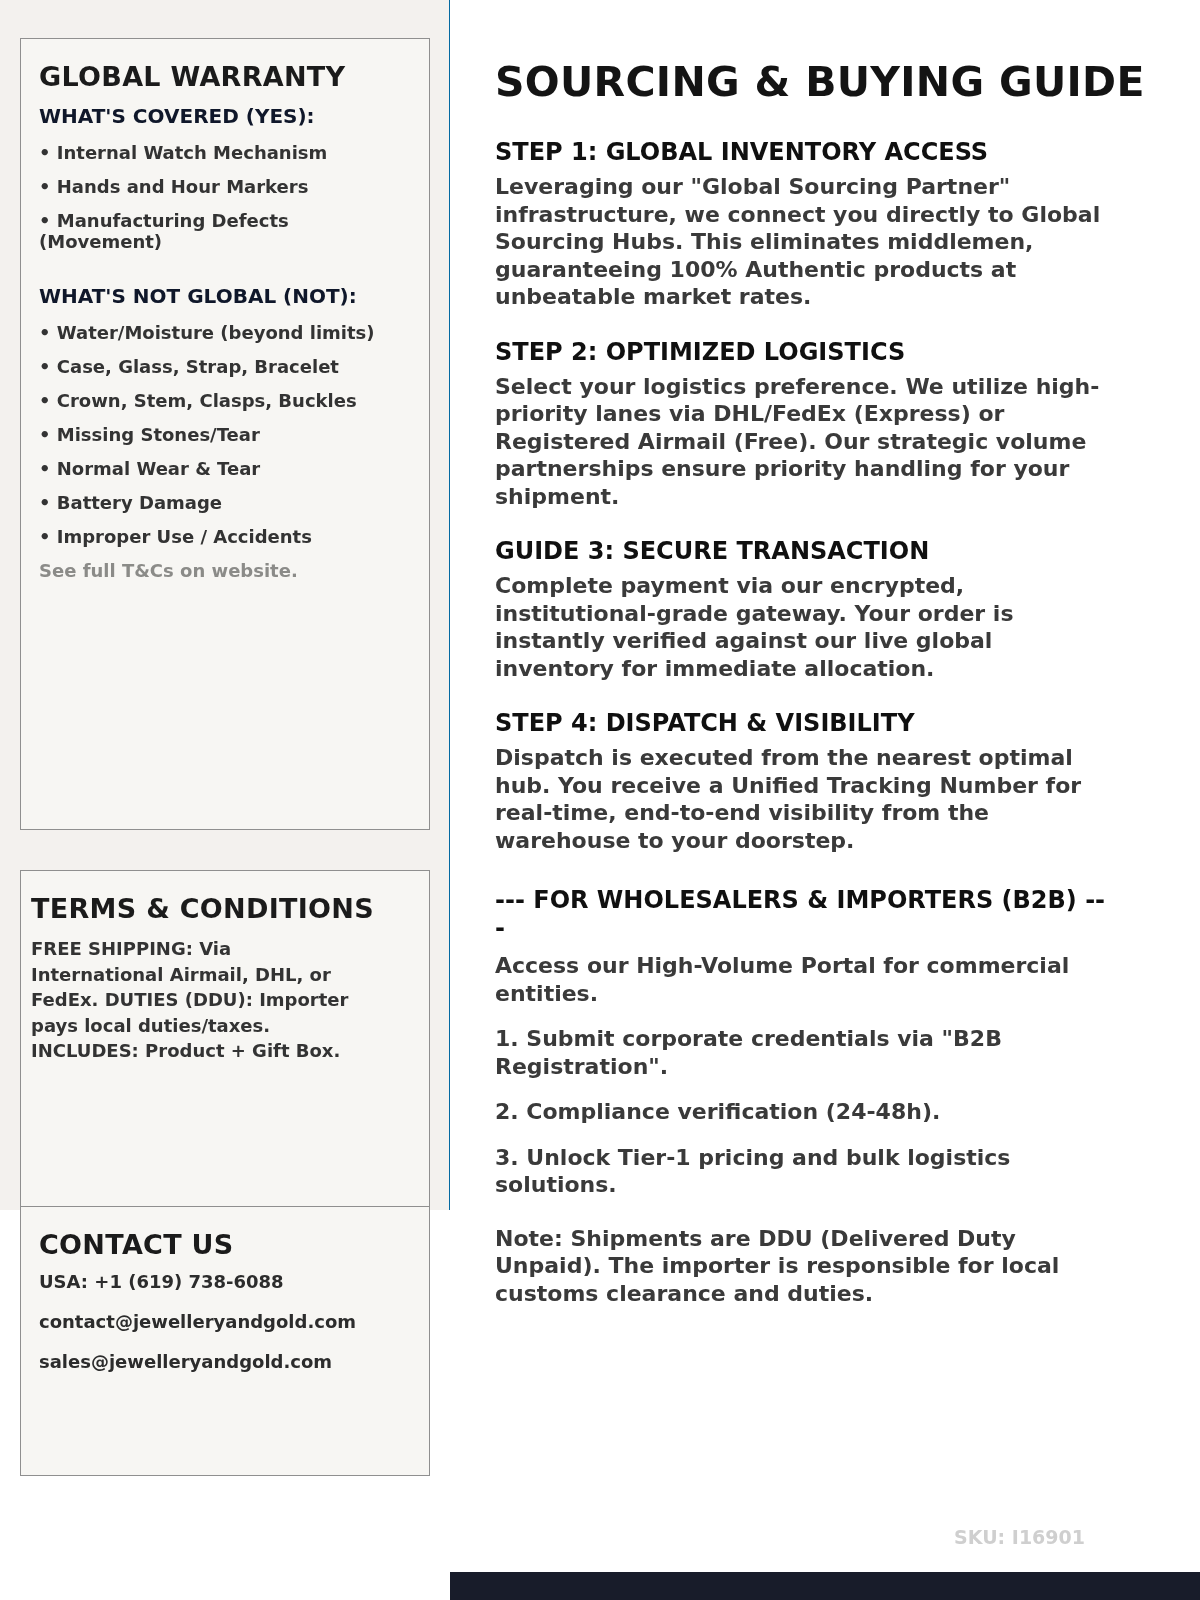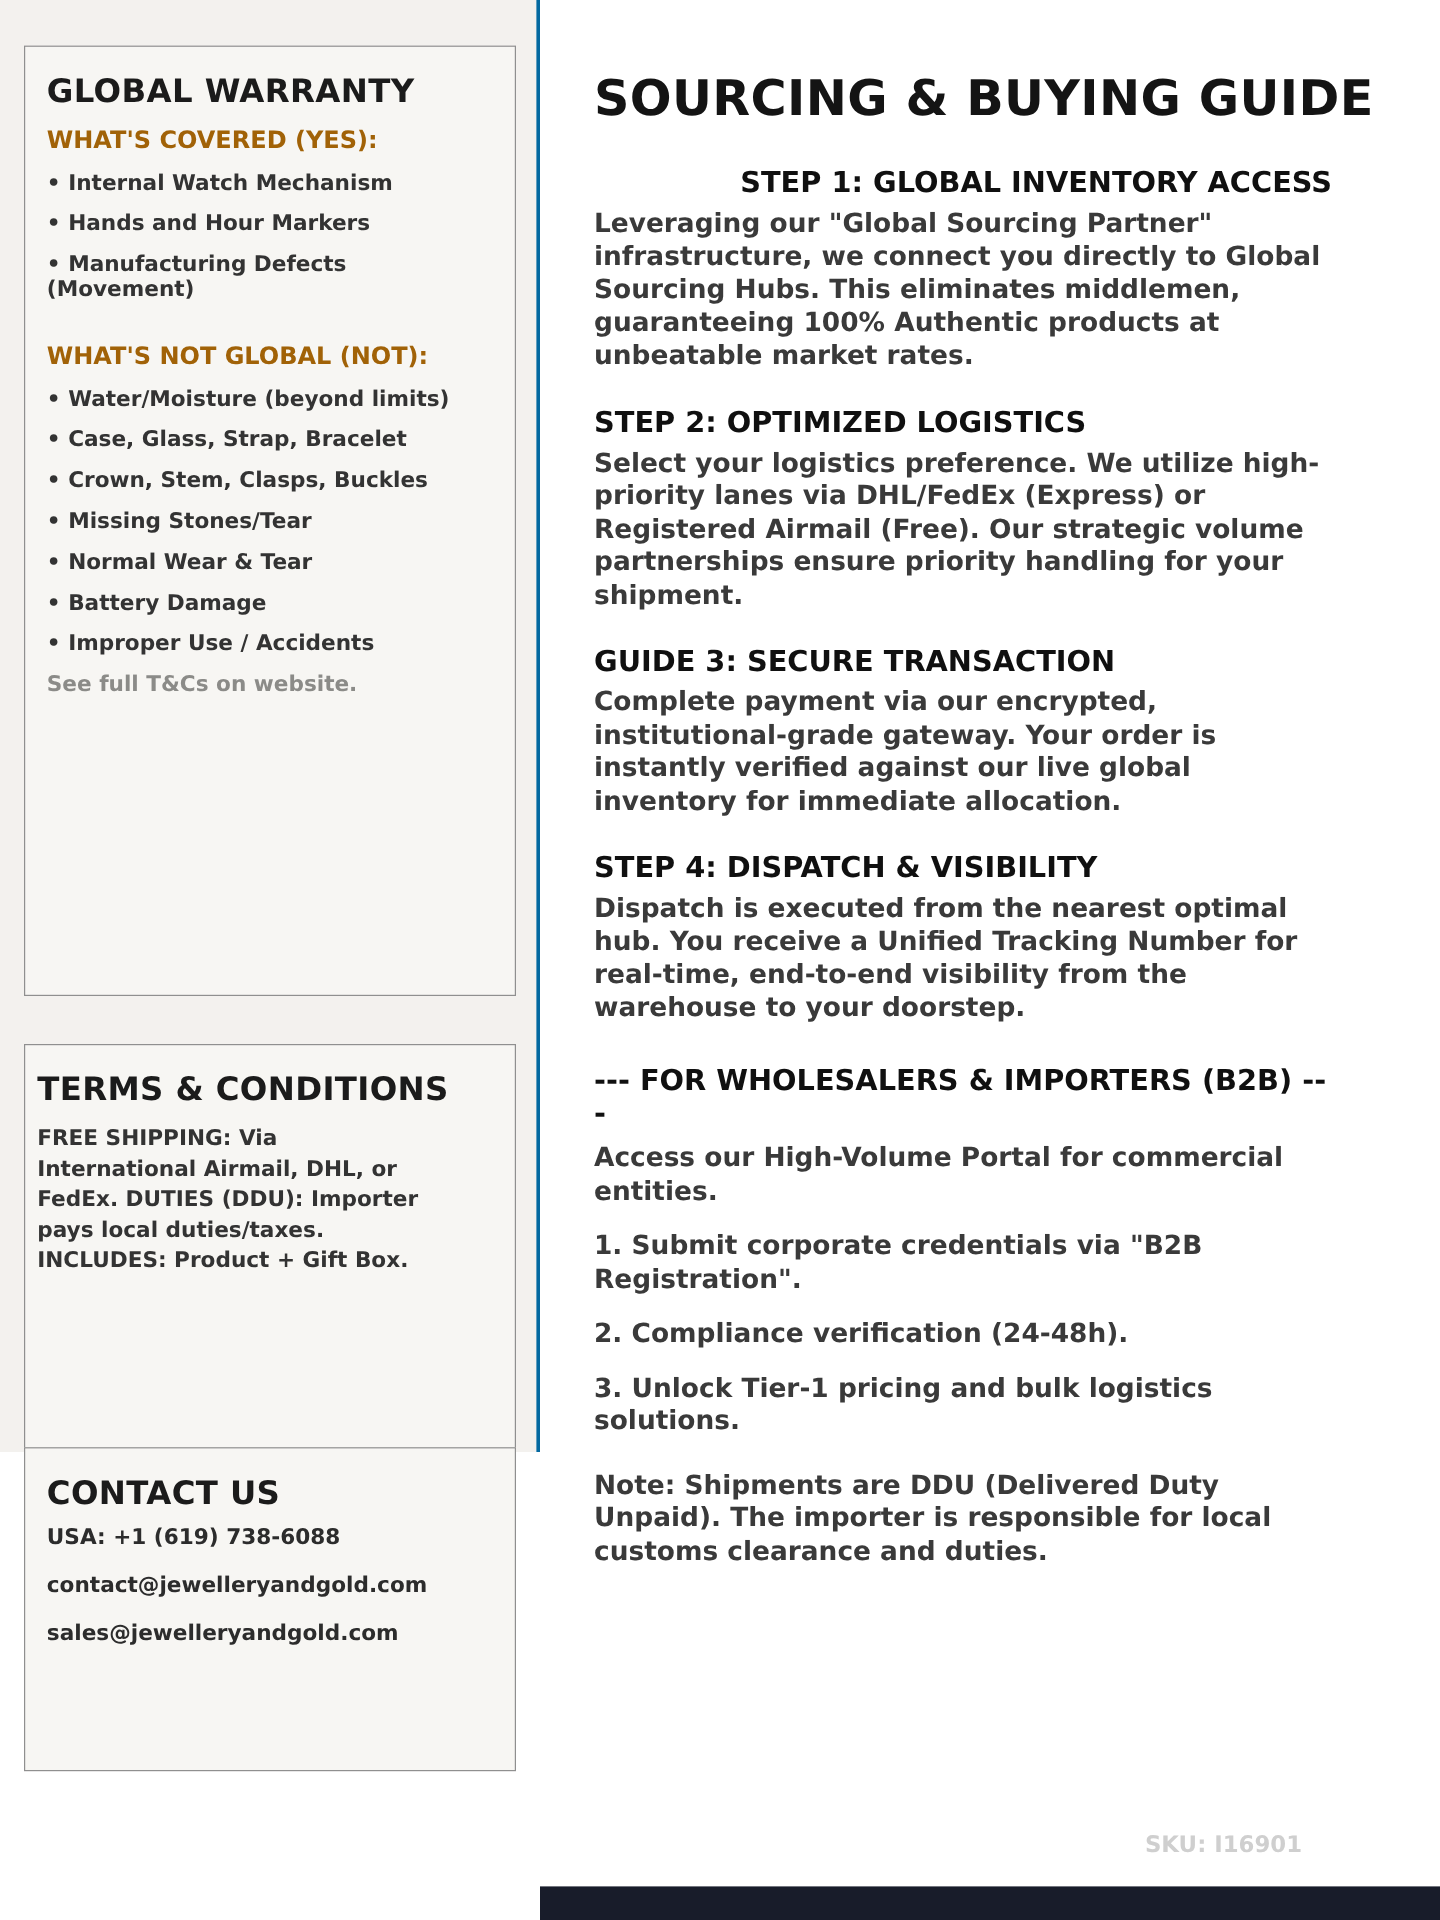--- a/index.html
+++ b/index.html
@@ -10,38 +10,38 @@
     background:#ffffff;
     color:#222;
     overflow:hidden;
   }
 
   
   .sidebar {
     position:absolute; left:0; top:0;
     width:450px; height:1210px;
     background:#f3f1ee;
-    border-right:3px solid #0369a1;
+    border-right:1px solid #0369a1;
   }
   .box {
     position:absolute; left:20px; width:410px;
     background:#f7f6f3;
     border:1px solid #8f8f8f;
     padding:22px 18px;
   }
   .box-warranty { top:38px;  height:792px; }
   .box-terms    { top:870px; height:344px;padding-left:10px; }
   .box-contact  { top:1206px; height:270px; }
 
   .box h2 {
     font-size:27px; font-weight:bold; color:#1b1b1b;
     letter-spacing:0.3px; margin-bottom:12px;
   }
   .box h3 {
-    font-size:20px; font-weight:bold; color:#a16207;
+    font-size:20px; font-weight:bold; color:#0f172a;
     margin-bottom:14px;
   }
   .box h3.gap-top { margin-top:32px; }
   .box ul { list-style:none; }
   .box li {
     font-size:18px; font-weight:bold; color:#333;
     line-height:21px; margin-bottom:13px;
   }
   .box li::before { content:"• "; }
   .footnote {
@@ -68,21 +68,21 @@
     text-align:center;
     font-size:41px; font-weight:bold; color:#141414;
     letter-spacing:0.3px;
     margin-bottom:32px;
     white-space:nowrap;
   }
   .step h3 {
     font-size:24px; font-weight:bold; color:#101010;
     margin:27px 0 7px;
   }
-  .step:first-of-type h3 { margin-top:0;text-align:right; }
+  .step:first-of-type h3 { margin-top:0; }
   .step p, .b2b p {
     font-size:22px; font-weight:bold; color:#3a3a3a;
     line-height:27.5px;
   }
   .b2b h3 {
     font-size:24px; font-weight:bold; color:#101010;
     margin:32px 0 10px;
   }
   .b2b p { margin-bottom:18px; }
   .b2b .note { margin-top:26px; }

